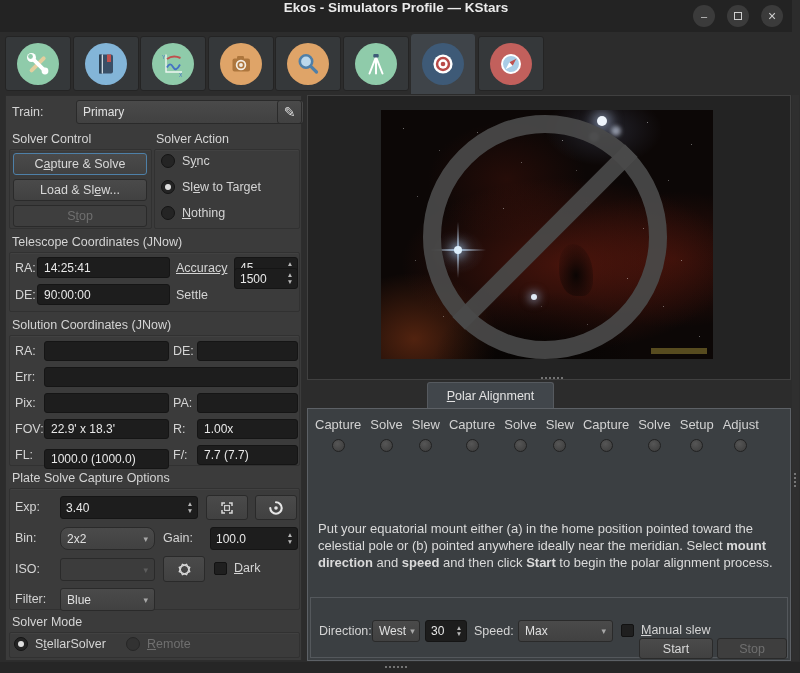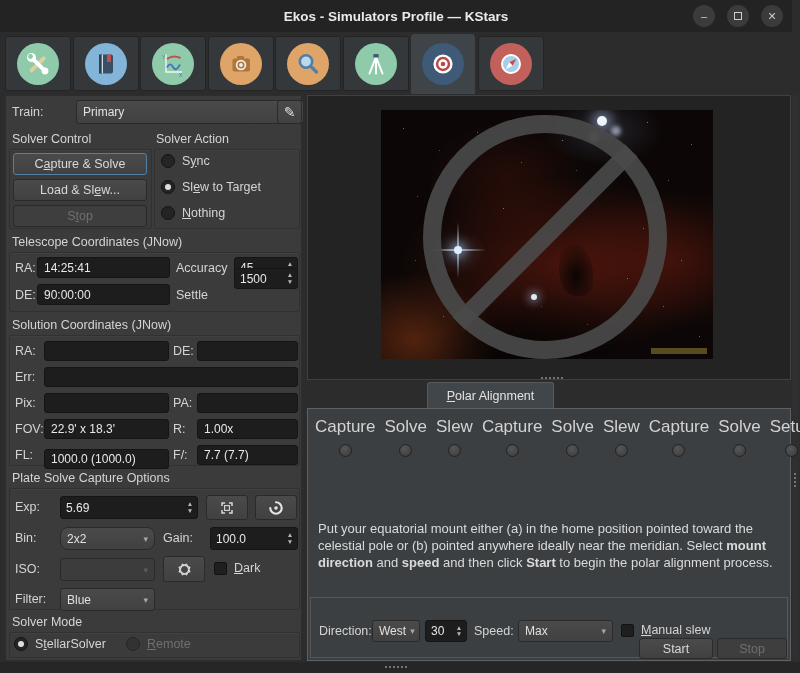--- a/index.html
+++ b/index.html
@@ -5,21 +5,21 @@
   * { box-sizing: border-box; margin: 0; padding: 0; }
   html,body { width:800px; height:673px; overflow:hidden; }
   body {
     background:#2c2c2c;
     font-family:"Liberation Sans", sans-serif;
     color:#d6d6d6;
     position:relative;
     font-size:12.5px;
   }
   
-  .titlebar{position:absolute;left:0;top:0;width:792px;height:32px;background:#232323;display:flex;align-items:center;justify-content:center;}
+  .titlebar{position:absolute;left:0;top:0;width:792px;height:32px;background:#232323;display:flex;align-items:flex-start;justify-content:center;}
   .title{font-weight:bold;font-size:13.5px;color:#eaeaea;}
   .winbtns{position:absolute;right:9px;top:5px;display:flex;gap:12px;}
   .winbtn{width:22px;height:22px;border-radius:50%;background:#3b3b3b;color:#cfcfcf;font-size:11px;display:flex;align-items:center;justify-content:center;cursor:default;}
   .winbtn .sq{width:8px;height:8px;border:1.4px solid #cfcfcf;display:block;}
   
   .toolbar{position:absolute;left:0;top:32px;width:800px;height:63px;background:#2c2c2c;}
   .ttab{position:absolute;top:4px;width:66px;height:55px;background:#35383a;border:1px solid #242424;border-radius:3px;display:flex;align-items:center;justify-content:center;}
   .ttab.sel{top:1px;height:62px;background:#3f4449;border-color:#2b2b2b;border-radius:4px 4px 0 0;}
   .circ{width:42px;height:42px;border-radius:50%;display:flex;align-items:center;justify-content:center;}
   
@@ -96,21 +96,21 @@
     background:radial-gradient(80% 80% at 50% 60%, rgba(6,4,3,.92), transparent 85%);border-radius:40% 60% 30% 50%;}
   .no-circle{position:absolute;left:42px;top:5px;width:244px;height:244px;border:18px solid rgba(74,74,74,.92);border-radius:50%;}
   .no-slash{position:absolute;left:42px;top:118px;width:244px;height:18px;background:rgba(74,74,74,.92);transform:rotate(-45deg);}
   .wm{position:absolute;right:6px;bottom:5px;width:56px;height:6px;background:rgba(200,178,70,.4);filter:blur(.7px);}
   
   .rtab{position:absolute;height:25px;display:flex;align-items:center;justify-content:center;font-size:12.5px;background:#323436;border:1px solid #262829;border-bottom:none;border-radius:3px 3px 0 0;color:#d0d0d0;z-index:1;}
   .rtab.active{background:#41464b;border-color:#565a5f;height:26px;z-index:3;color:#e2e2e2;}
   .pane{position:absolute;left:0;top:26px;width:484px;height:253px;background:#3b3f42;border:1px solid #5d6166;z-index:2;}
   .steps{position:absolute;left:7px;top:8px;display:flex;gap:9px;}
   .step{display:flex;flex-direction:column;align-items:center;gap:7px;}
-  .step-lbl{font-size:17px;color:#d2d2d2;white-space:nowrap;}
+  .step-lbl{font-size:13px;color:#d2d2d2;white-space:nowrap;}
   .led{width:13px;height:13px;border-radius:50%;background:radial-gradient(circle at 40% 35%, #565656, #3a3a3a);border:1.5px solid #222;}
   .instr{position:absolute;left:10px;top:90px;width:458px;font-size:13px;line-height:1.32;color:#dadada;margin-top:21px;}
   .paa-frame{position:absolute;left:2px;top:188px;width:478px;height:61px;border:1px solid #54585c;background:#3b3f42;}
   
   .iconbtn{position:absolute;background:linear-gradient(#4a4a4a,#414141);border:1px solid #2a2a2a;border-radius:3px;display:flex;align-items:center;justify-content:center;}
 </style>
 </head>
 <body>
 
 <div class="titlebar">
@@ -259,21 +259,21 @@
     <span class="radio"></span>
     <span class="rlabel"><u>N</u>othing</span>
   </div>
 
   <span class="sec" style="left:6px;top:139px;">Telescope Coordinates (JNow)</span>
   <div class="gbox" style="left:3px;top:156px;width:291px;height:60px;"></div>
   <span class="lbl" style="left:9px;top:165px;">RA:</span>
   <div class="input" style="left:31px;top:161px;width:133px;height:21px;">
       <span>14:25:41</span>
     </div>
-  <span class="lbl" style="left:170px;top:165px;">Accuracy</span>
+  <span class="lbl" style="left:170px;top:165px;text-decoration:underline;">Accuracy</span>
   <div class="spin" style="left:228px;top:161px;width:64px;height:21px;">
     <span class="val">45</span>
     <span class="arrows">
         <span>▲</span>
         <span>▼</span>
       </span>
   </div>
   <span class="lbl" style="left:9px;top:192px;">DE:</span>
   <div class="input" style="left:31px;top:188px;width:133px;height:21px;">
       <span>90:00:00</span>
@@ -329,21 +329,21 @@
   <span class="lbl" style="left:167px;top:352px;">F/:</span>
   <div class="input" style="left:191px;top:349px;width:101px;height:20px;">
       <span>7.7 (7.7)</span>
     </div>
 
   <span class="sec" style="left:6px;top:375px;">Plate Solve Capture Options</span>
   <div class="gbox" style="left:3px;top:392px;width:291px;height:122px;"></div>
 
   <span class="lbl" style="left:9px;top:404px;">Exp:</span>
   <div class="spin" style="left:54px;top:400px;width:138px;height:23px;">
-    <span class="val">5.69</span>
+    <span class="val">3.40</span>
     <span class="arrows">
         <span>▲</span>
         <span>▼</span>
       </span>
   </div>
   <div class="iconbtn" style="left:200px;top:399px;width:42px;height:25px;">
     <svg width="16" height="16" viewBox="0 0 16 16">
       <path d="M3 6 V3 H6 M10 3 H13 V6 M13 10 V13 H10 M6 13 H3 V10" stroke="#d8d8d8" stroke-width="1.5" fill="none"></path>
       <rect x="5.6" y="5.6" width="4.8" height="4.8" fill="none" stroke="#d8d8d8" stroke-width="1.1"></rect>
     </svg>

